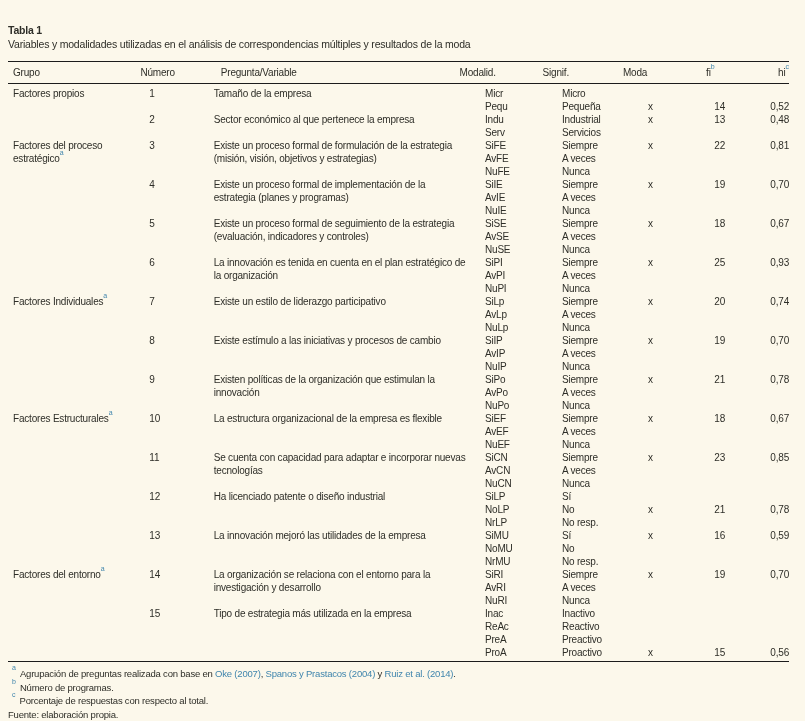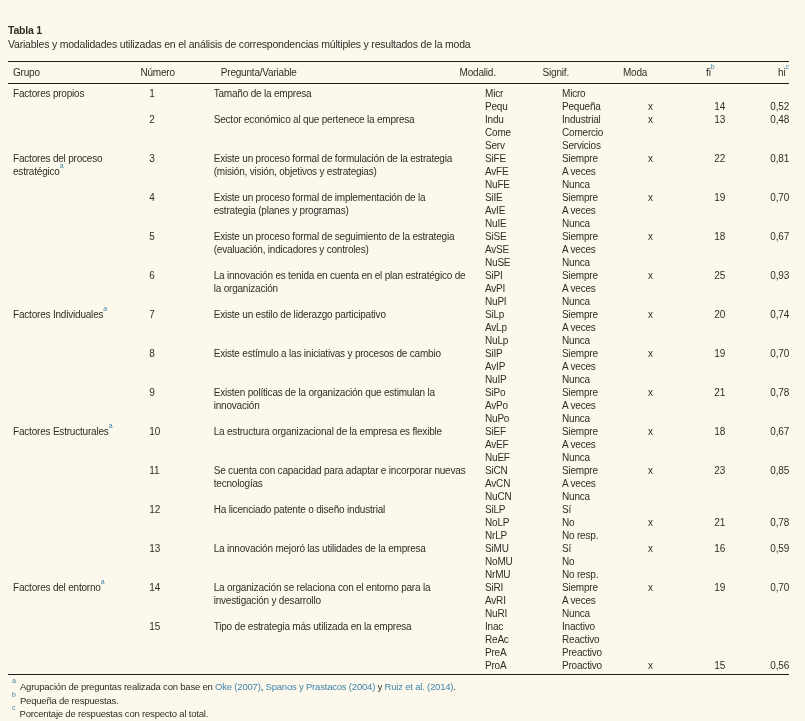--- a/index.html
+++ b/index.html
@@ -87,27 +87,20 @@
           <div class="cell c-pregunta">Sector económico al que pertenece la empresa</div>
           <div class="mod-lines">
             <div class="mline">
               <span class="cell c-modalid">Indu</span>
               <span class="cell c-signif">Industrial</span>
               <span class="cell c-moda">x</span>
               <span class="cell c-fi">13</span>
               <span class="cell c-hi">0,48</span>
             </div>
             <div class="mline">
-              <span class="cell c-modalid">Come</span>
-              <span class="cell c-signif">Comercio</span>
-              <span class="cell c-moda"></span>
-              <span class="cell c-fi"></span>
-              <span class="cell c-hi"></span>
-            </div>
-            <div class="mline">
               <span class="cell c-modalid">Serv</span>
               <span class="cell c-signif">Servicios</span>
               <span class="cell c-moda"></span>
               <span class="cell c-fi"></span>
               <span class="cell c-hi"></span>
             </div>
           </div>
         </div>
         <div class="block">
           <div class="cell c-grupo"><span>Factores del proceso estratégico</span><sup>a</sup></div>
@@ -481,20 +474,20 @@
           </div>
         </div>
       </div>
   </div>
 
   <div class="footnotes">
     <div class="fn">
       <sup>a</sup><span>Agrupación de preguntas realizada con base en </span><a class="cite">Oke (2007)</a><span>, </span><a class="cite">Spanos y Prastacos (2004)</a><span> y </span><a class="cite">Ruiz et al. (2014)</a><span>.</span>
     </div>
     <div class="fn">
-      <sup>b</sup><span>Pequeña de respuestas.</span>
+      <sup>b</sup><span>Número de programas.</span>
     </div>
     <div class="fn">
       <sup>c</sup><span>Porcentaje de respuestas con respecto al total.</span>
     </div>
     <div class="fn-source">Fuente: elaboración propia.</div>
   </div>
 </div>
 
 </body></html>

